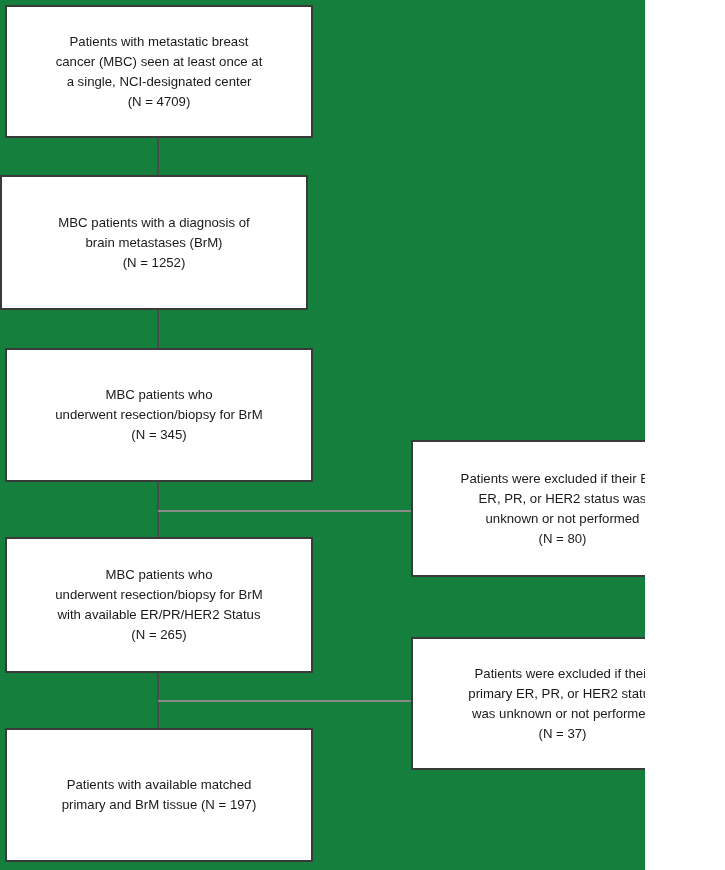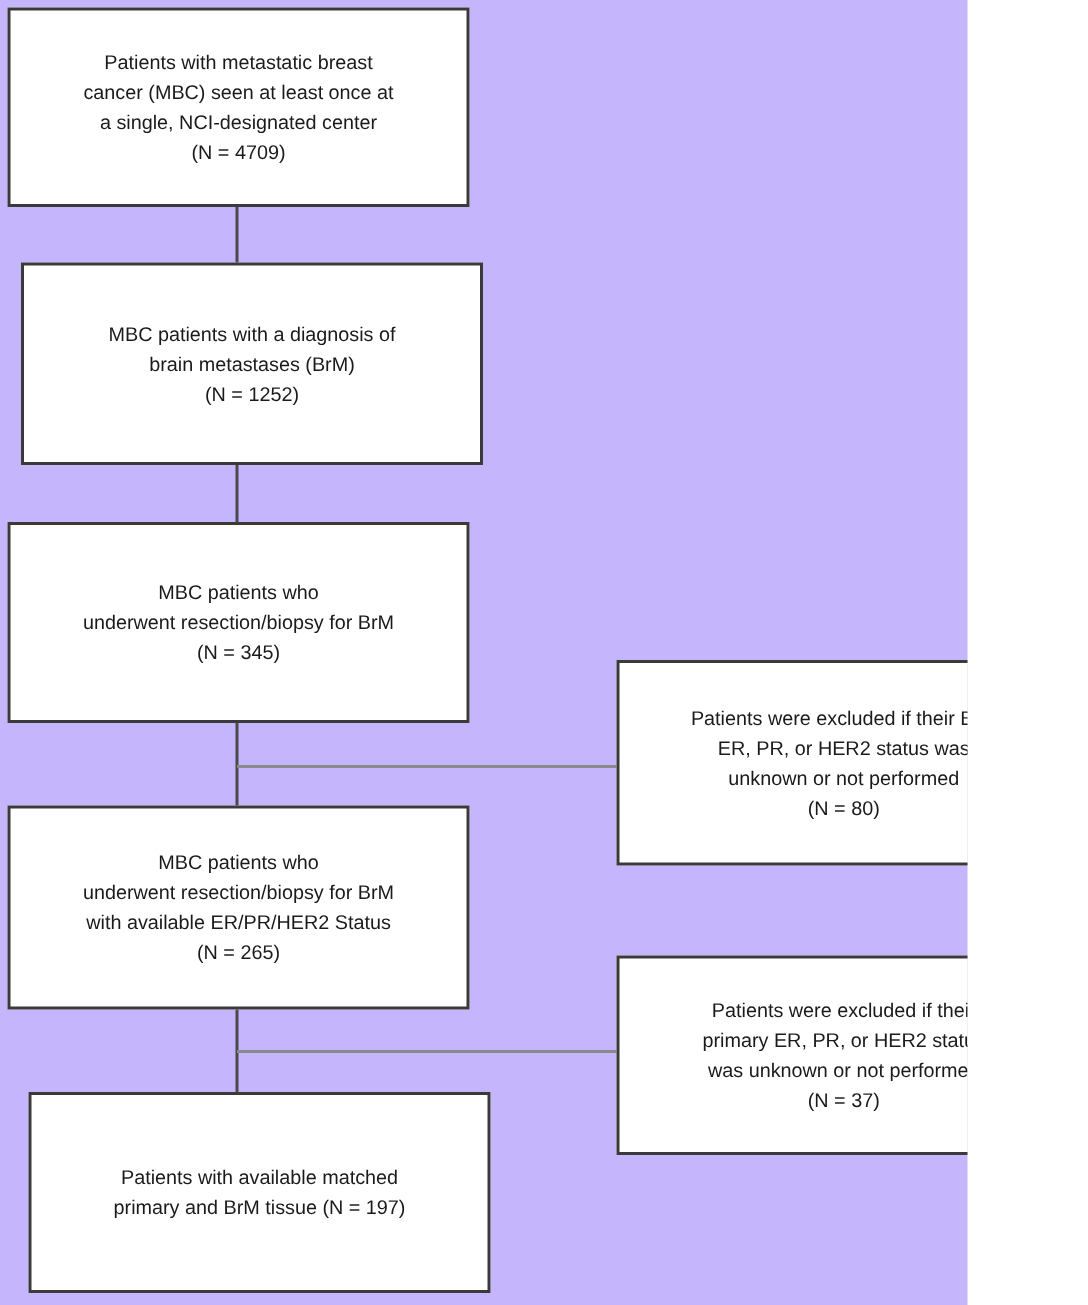--- a/index.html
+++ b/index.html
@@ -9,21 +9,21 @@
     background: #ffffff;
   }
   body {
     font-family: "Liberation Sans", sans-serif;
     -webkit-font-smoothing: antialiased;
   }
   #flow-canvas {
     position: relative;
     width: 645px;
     height: 870px;
-    background: #c4b5fd;
+    background: #15803d;
     overflow: hidden;
   }
   .flow-box {
     position: absolute;
     box-sizing: border-box;
     border: 2px solid #3a3a3a;
     background: #ffffff;
     display: flex;
     align-items: center;
     justify-content: center;
@@ -35,24 +35,24 @@
     text-align: center;
     font-size: 13.2px;
     line-height: 20px;
     color: #1a1a1a;
     white-space: pre-line;
     padding: 0 6px;
     box-sizing: border-box;
   }
   
   #node-mbc-seen      { left: 5px;  top: 5px;   width: 308px; height: 133px; }
-  #node-brm-dx        { left: 14px;  top: 175px; width: 308px; height: 135px; align-items: center; }
+  #node-brm-dx        { left: 0;  top: 175px; width: 308px; height: 135px; align-items: center; }
   #node-resection     { left: 5px;  top: 348px; width: 308px; height: 134px; }
   #node-resection-erpr{ left: 5px;  top: 537px; width: 308px; height: 136px; }
-  #node-matched       { left: 19px;  top: 728px; width: 308px; height: 134px; }
+  #node-matched       { left: 5px;  top: 728px; width: 308px; height: 134px; }
   
   #node-excl-brm      { left: 411px; top: 440px; width: 303px; height: 137px; justify-content: center; }
   #node-excl-primary  { left: 411px; top: 637px; width: 303px; height: 133px; }
 
   
   .conn-v {
     position: absolute;
     width: 2px;
     background: #4a4a4a;
     z-index: 1;

